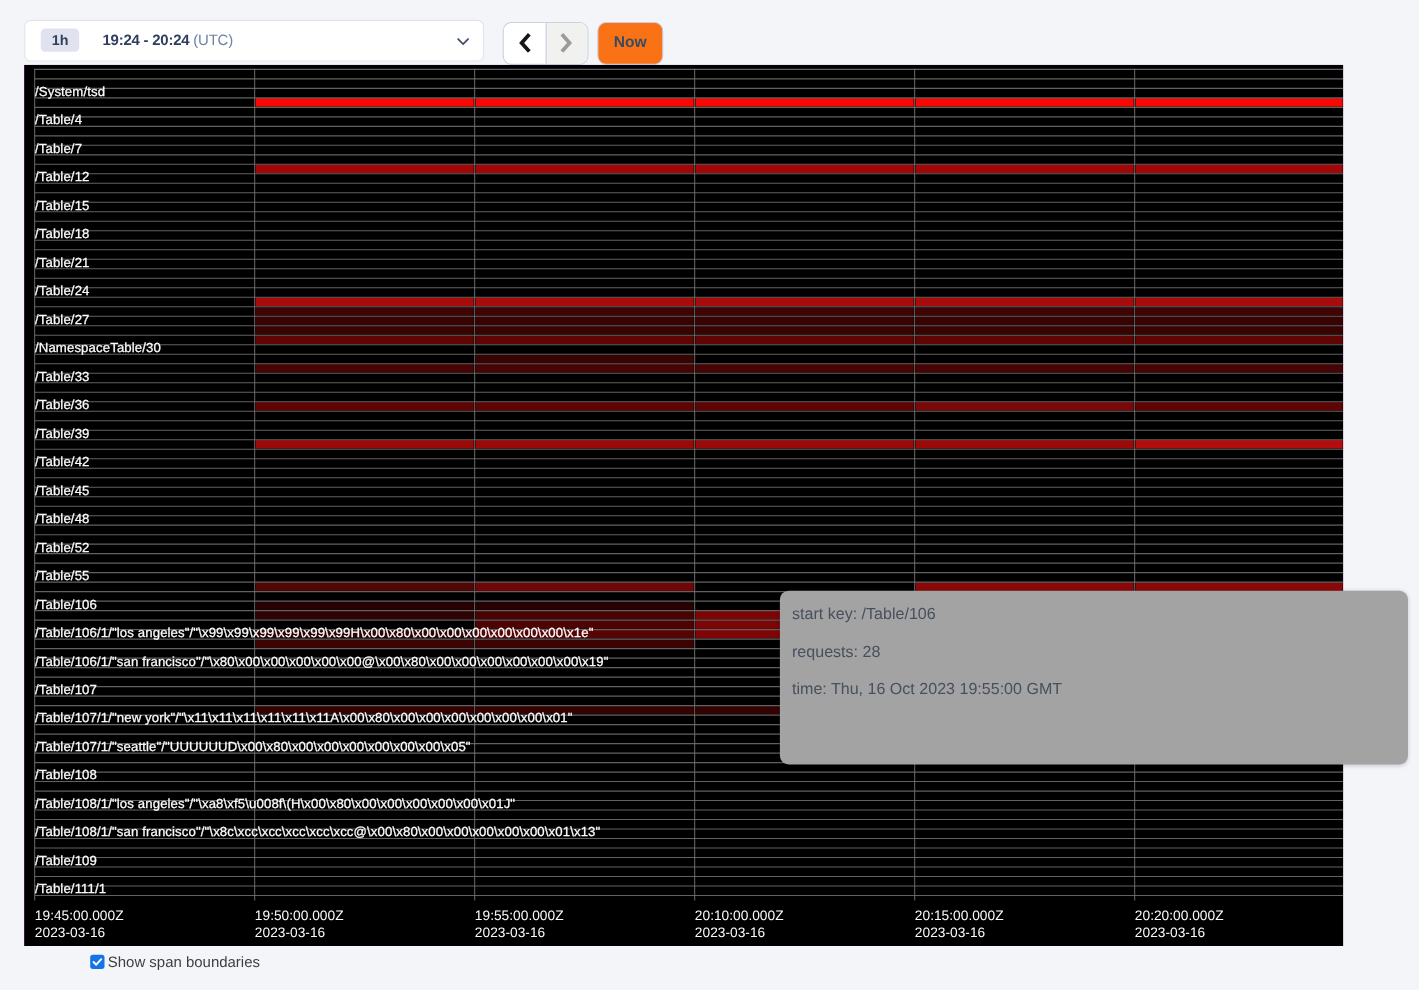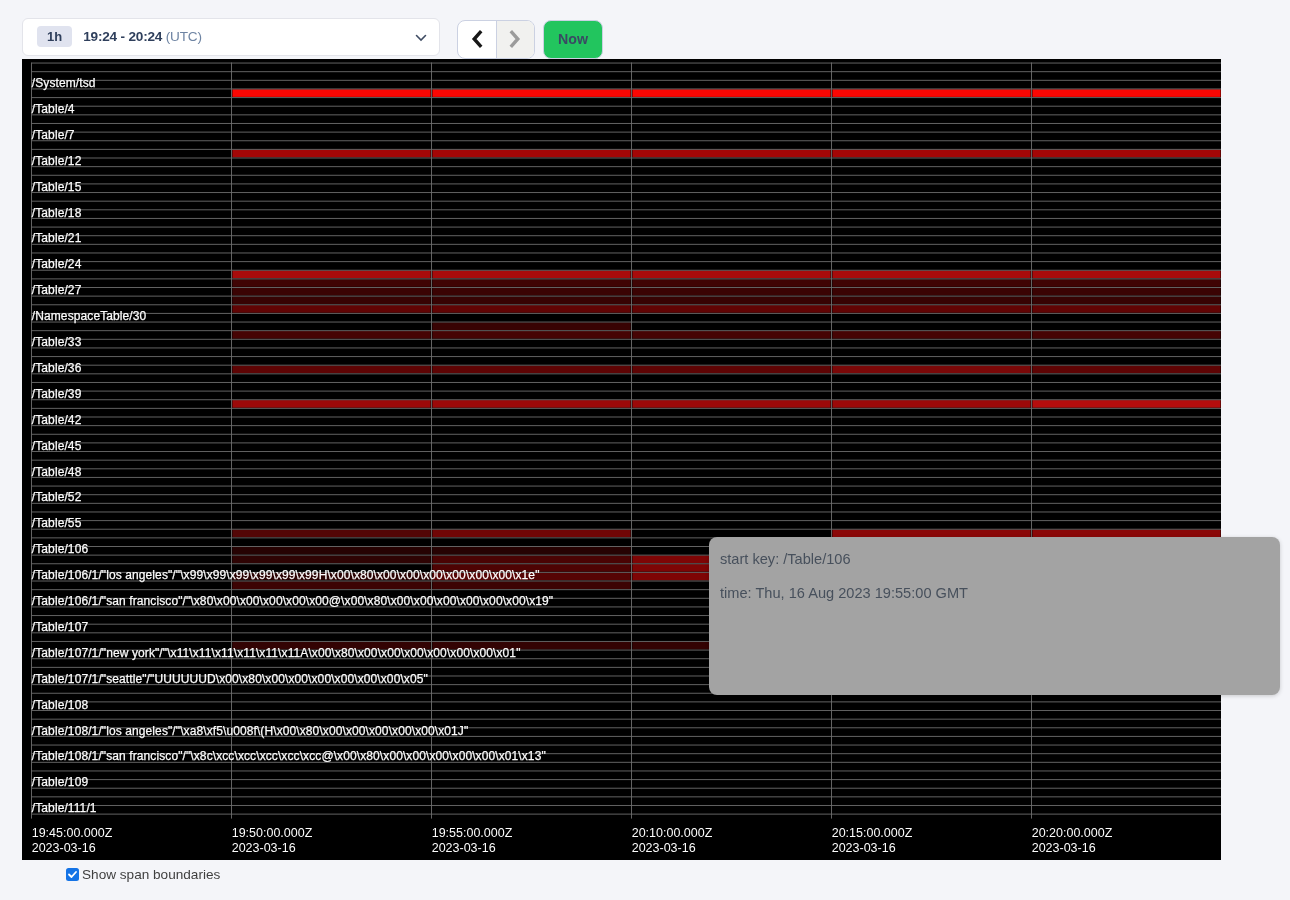--- a/index.html
+++ b/index.html
@@ -1,28 +1,28 @@
 <!DOCTYPE html>
 <html><head><meta charset="utf-8">
 <style>
 * { margin:0; padding:0; box-sizing:border-box; }
 html,body { width:1290px; height:900px; background:#f4f5f9; font-family:"Liberation Sans", sans-serif; overflow:hidden; }
 .abs { position:absolute; }
 #timesel { left:22px; top:17.5px; width:418px; height:38.5px; background:#fff; border:1px solid #e3e4ea; border-radius:6px; display:flex; align-items:center; }
 #badge1h { margin-left:14px; background:#e0e3ef; color:#2f3f5c; font-weight:bold; font-size:13px; padding:3px 10px; border-radius:4px; }
-#tstext { margin-left:11px; font-size:13.6px; font-weight:bold; color:#2f3f5c; letter-spacing:-0.2px; }
+#tstext { margin-left:21px; font-size:13.6px; font-weight:bold; color:#2f3f5c; letter-spacing:-0.2px; }
 #tstext span { font-weight:normal; color:#6e84a3; }
 #chev { position:absolute; right:12px; top:15px; }
 #arrowgrp { left:457px; top:19.5px; width:77.5px; height:39px; border:1px solid #cbd1e2; border-radius:8px; background:#fff; display:flex; overflow:hidden; }
 #arrowgrp .half { width:50%; display:flex; align-items:center; justify-content:center; }
 #arrowgrp .right { background:#f1f1ef; border-left:1px solid #cbd1e2; }
-#nowbtn { left:543px; top:19.5px; width:60px; height:39px; border:1px solid #cbd1e2; border-radius:8px; background:#22c55e; color:#3a4a63; font-weight:bold; font-size:14.2px; display:flex; align-items:center; justify-content:center; }
+#nowbtn { left:543px; top:19.5px; width:60px; height:39px; border:1px solid #cbd1e2; border-radius:8px; background:#f97316; color:#3a4a63; font-weight:bold; font-size:14.2px; display:flex; align-items:center; justify-content:center; }
 #canvas { left:21.5px; top:58.5px; width:1199.5px; height:801px; background:#a21caf; }
 #tooltip { left:709px; top:536.5px; width:571px; height:158.5px; background:#a3a3a3; border-radius:8px; box-shadow:0 1px 4px rgba(0,0,0,0.18); font-size:14.6px; color:#47505c; padding:5.5px 0 0 11px; line-height:34px; z-index:5; }
-#cbrow { left:20px; top:866.5px; display:flex; align-items:center;padding-left:46px; }
+#cbrow { left:36px; top:866.5px; display:flex; align-items:center;padding-left:46px; }
 #cb { width:13px; height:13px; background:#1473e6; border-radius:2.5px; display:flex; align-items:center; justify-content:center; }
 #cblabel { margin-left:3px; font-size:13.6px; color:#3f3f3f; }
 </style></head>
 <body>
 <div id="root" style="position:relative;width:1283px;height:900px;filter:none">
 <div class="abs" id="timesel">
   <div id="badge1h">1h</div>
   <div id="tstext">19:24 - 20:24 <span>(UTC)</span></div>
   <svg id="chev" width="12" height="8" viewBox="0 0 12 8">
         <path d="M1.5 1.5 L6 6 L10.5 1.5" fill="none" stroke="#3f4c63" stroke-width="1.6" stroke-linecap="round"></path>
@@ -248,21 +248,22 @@
 <text x="609.7" y="792.5" fill="#fff" font-size="12.5" font-family="Liberation Sans, sans-serif">2023-03-16</text>
 <text x="809.7" y="777.5" fill="#fff" font-size="12.5" font-family="Liberation Sans, sans-serif">20:15:00.000Z</text>
 <text x="809.7" y="792.5" fill="#fff" font-size="12.5" font-family="Liberation Sans, sans-serif">2023-03-16</text>
 <text x="1009.7" y="777.5" fill="#fff" font-size="12.5" font-family="Liberation Sans, sans-serif">20:20:00.000Z</text>
 <text x="1009.7" y="792.5" fill="#fff" font-size="12.5" font-family="Liberation Sans, sans-serif">2023-03-16</text>
 </g>
 </svg>
 </div>
 <div class="abs" id="tooltip">
   <div>start key: /Table/106</div>
-  <div>time: Thu, 16 Aug 2023 19:55:00 GMT</div>
+  <div>requests: 28</div>
+  <div>time: Thu, 16 Oct 2023 19:55:00 GMT</div>
 </div>
 <div class="abs" id="cbrow">
   <div id="cb">
         <svg width="11" height="11" viewBox="0 0 11 11">
           <path d="M2 5.5 L4.5 8 L9 3" fill="none" stroke="#fff" stroke-width="1.8" stroke-linecap="round" stroke-linejoin="round"></path>
         </svg>
       </div>
   <div id="cblabel">Show span boundaries</div>
 </div>
 </div>

